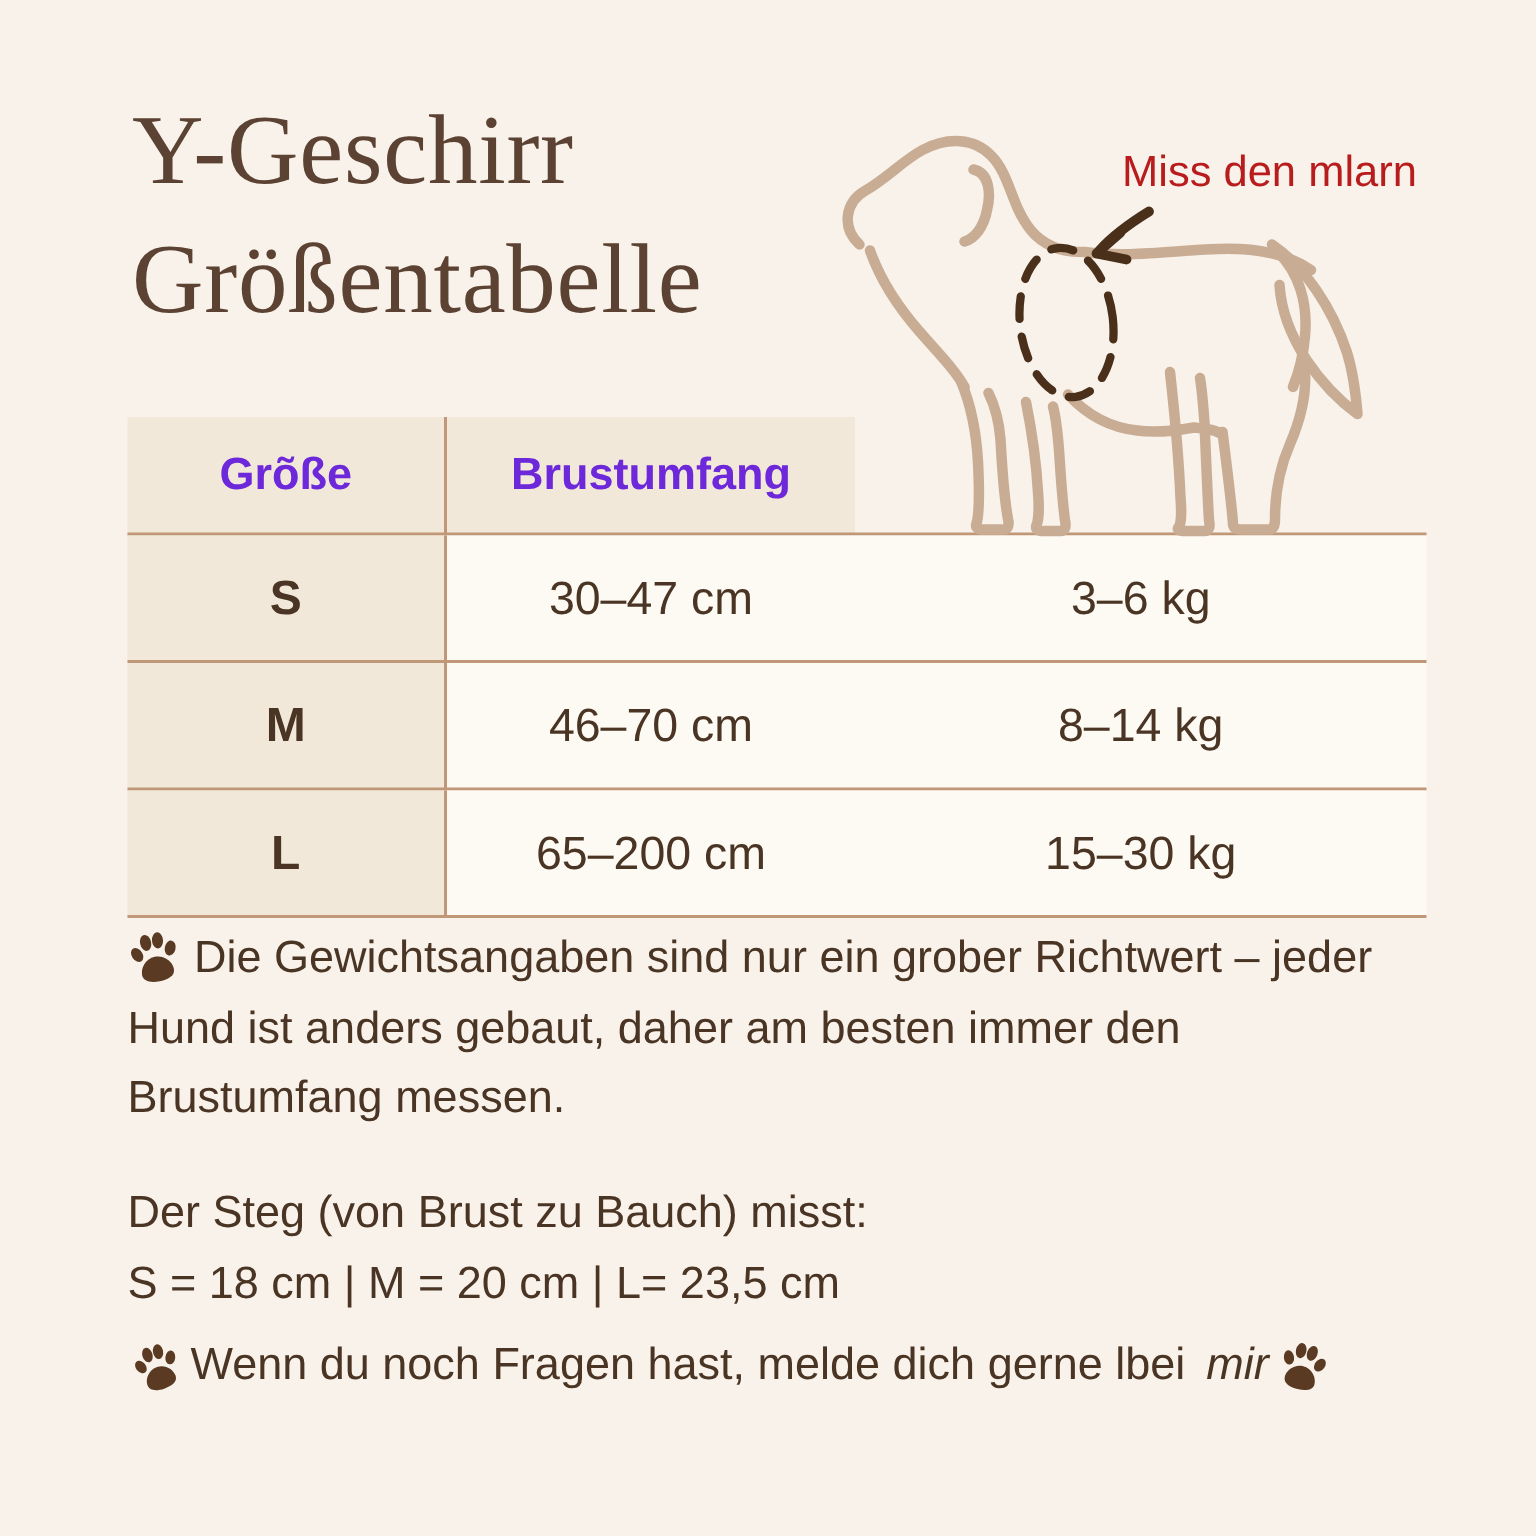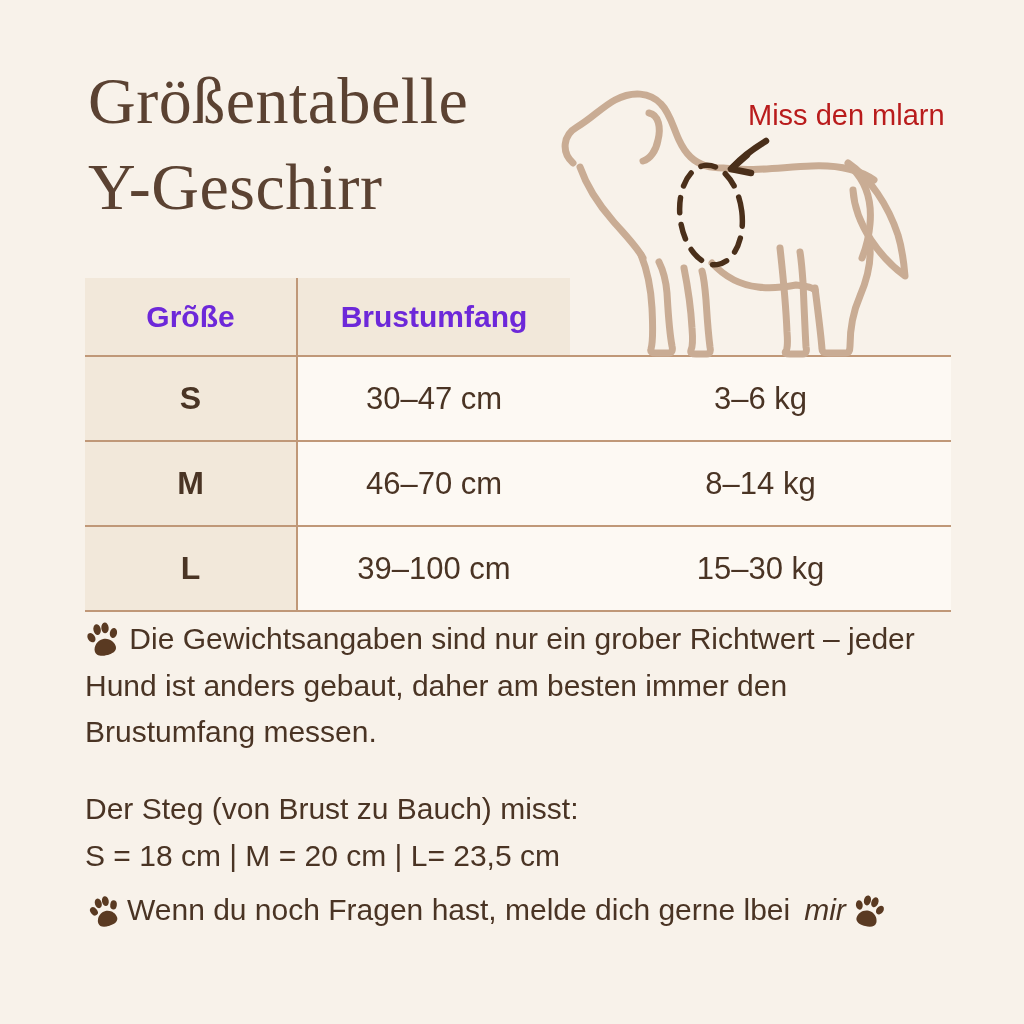--- a/index.html
+++ b/index.html
@@ -51,22 +51,22 @@
     font-size:30px; color:#4a3424; display:flex; align-items:center; gap:6px;
   }
   .contact-note .emph { font-style:italic; margin-left:8px; }
   .paw { display:inline-block; vertical-align:-7px; }
   .paw svg { display:block; }
 </style>
 </head>
 <body>
 
 <div class="page-title">
+  <div>Y-Geschirr</div>
   <div>Größentabelle</div>
-  <div>Y-Geschirr</div>
 </div>
 
 <svg class="dog-svg" width="1024" height="1024" viewBox="0 0 1024 1024">
   <g fill="none" stroke="#c9ac94" stroke-width="7" stroke-linecap="round" stroke-linejoin="round">
 
     <path d="M573,163 C561,152 563,135 577,127 C591,119 602,107 615,100
              C632,91 650,92 661,104 C670,113 673,127 679,140
              C686,155 694,162 706,166 C713,168 719,168 723,168
              C752,172 782,167 812,166 C838,165 858,169 874,180"></path>
 
@@ -115,21 +115,21 @@
 
   <div class="cell dcell beige col1 size-letter">S</div>
   <div class="cell dcell">30–47 cm</div>
   <div class="cell dcell">3–6 kg</div>
 
   <div class="cell dcell beige col1 size-letter">M</div>
   <div class="cell dcell">46–70 cm</div>
   <div class="cell dcell">8–14 kg</div>
 
   <div class="cell dcell beige col1 size-letter">L</div>
-  <div class="cell dcell">39–100 cm</div>
+  <div class="cell dcell">65–200 cm</div>
   <div class="cell dcell">15–30 kg</div>
 </div>
 
 <div class="weight-note">
   <span class="paw"><svg width="36" height="36" viewBox="0 0 40 40" style="transform:rotate(-12deg)">
         <g fill="#5a3a22">
           <path d="M20 21 C27 21 32 27 32 32.5 C32 37.5 26.5 39.5 20 39.5 C13.5 39.5 8 37.5 8 32.5 C8 27 13 21 20 21 Z"></path>
           <ellipse cx="7.5" cy="17" rx="4" ry="5.6" transform="rotate(-22 7.5 17)"></ellipse>
           <ellipse cx="15.5" cy="9.5" rx="4.1" ry="6"></ellipse>
           <ellipse cx="24.5" cy="9.5" rx="4.1" ry="6" transform="rotate(8 24.5 9.5)"></ellipse>

